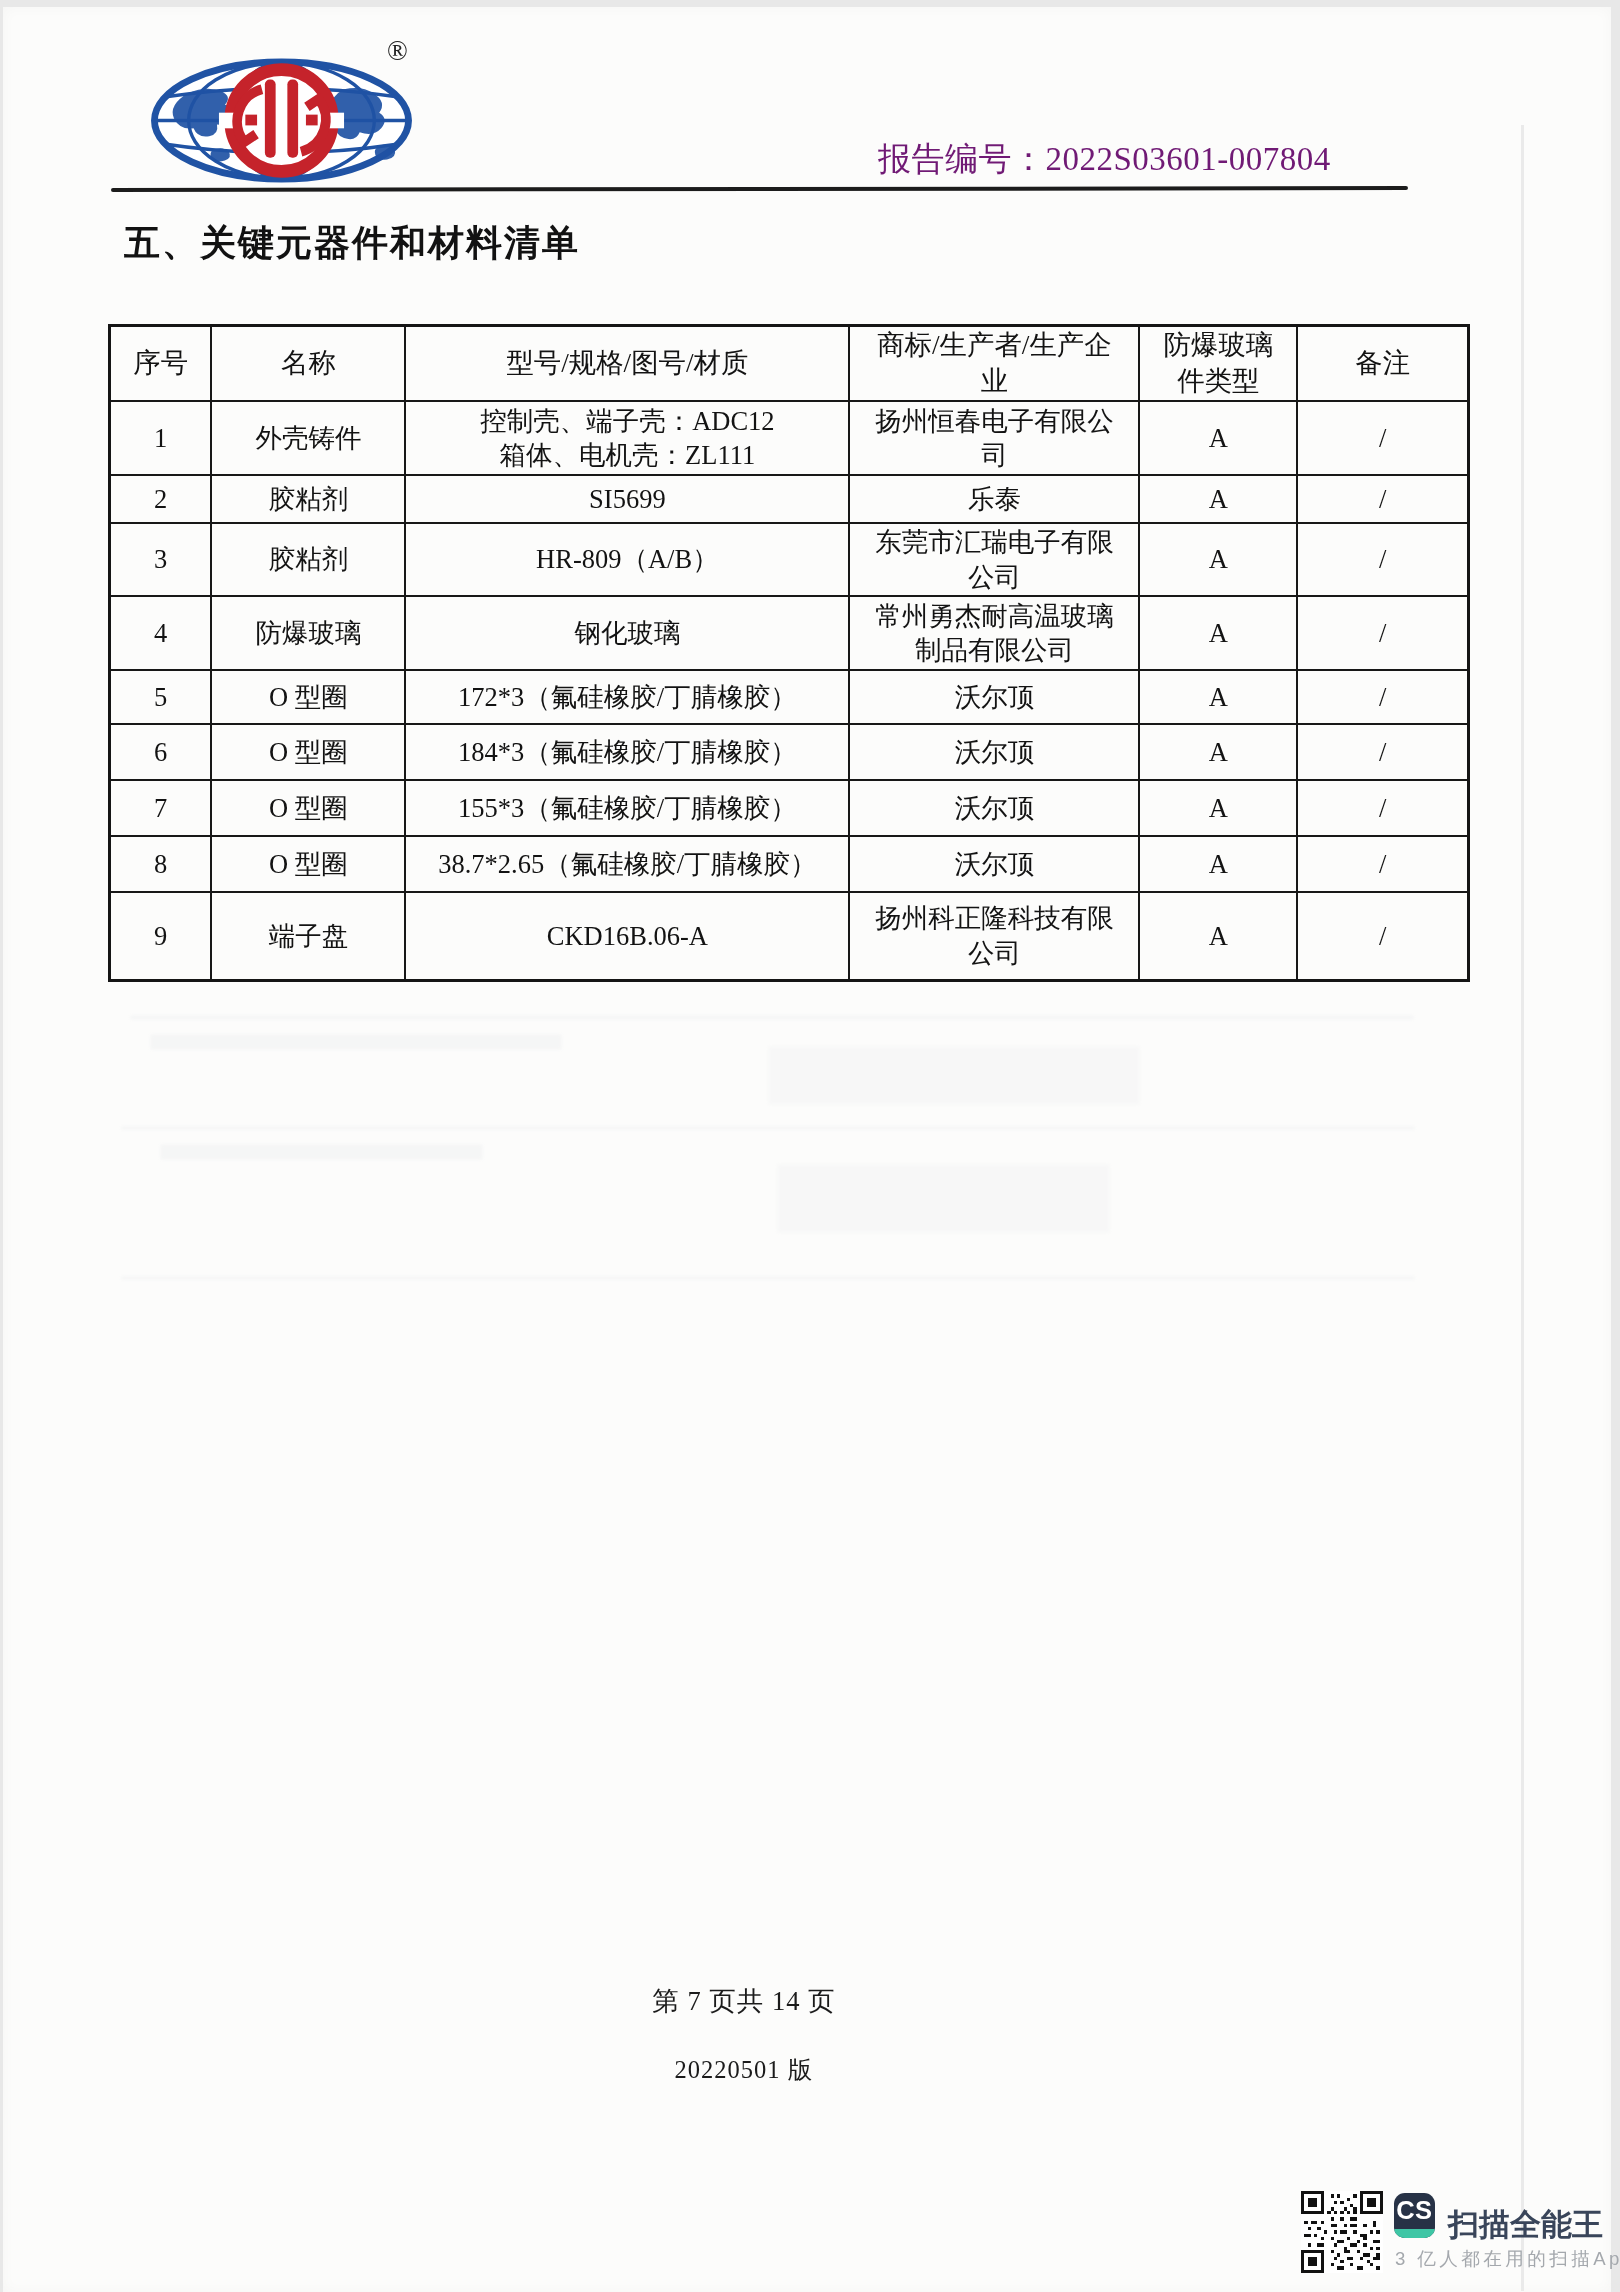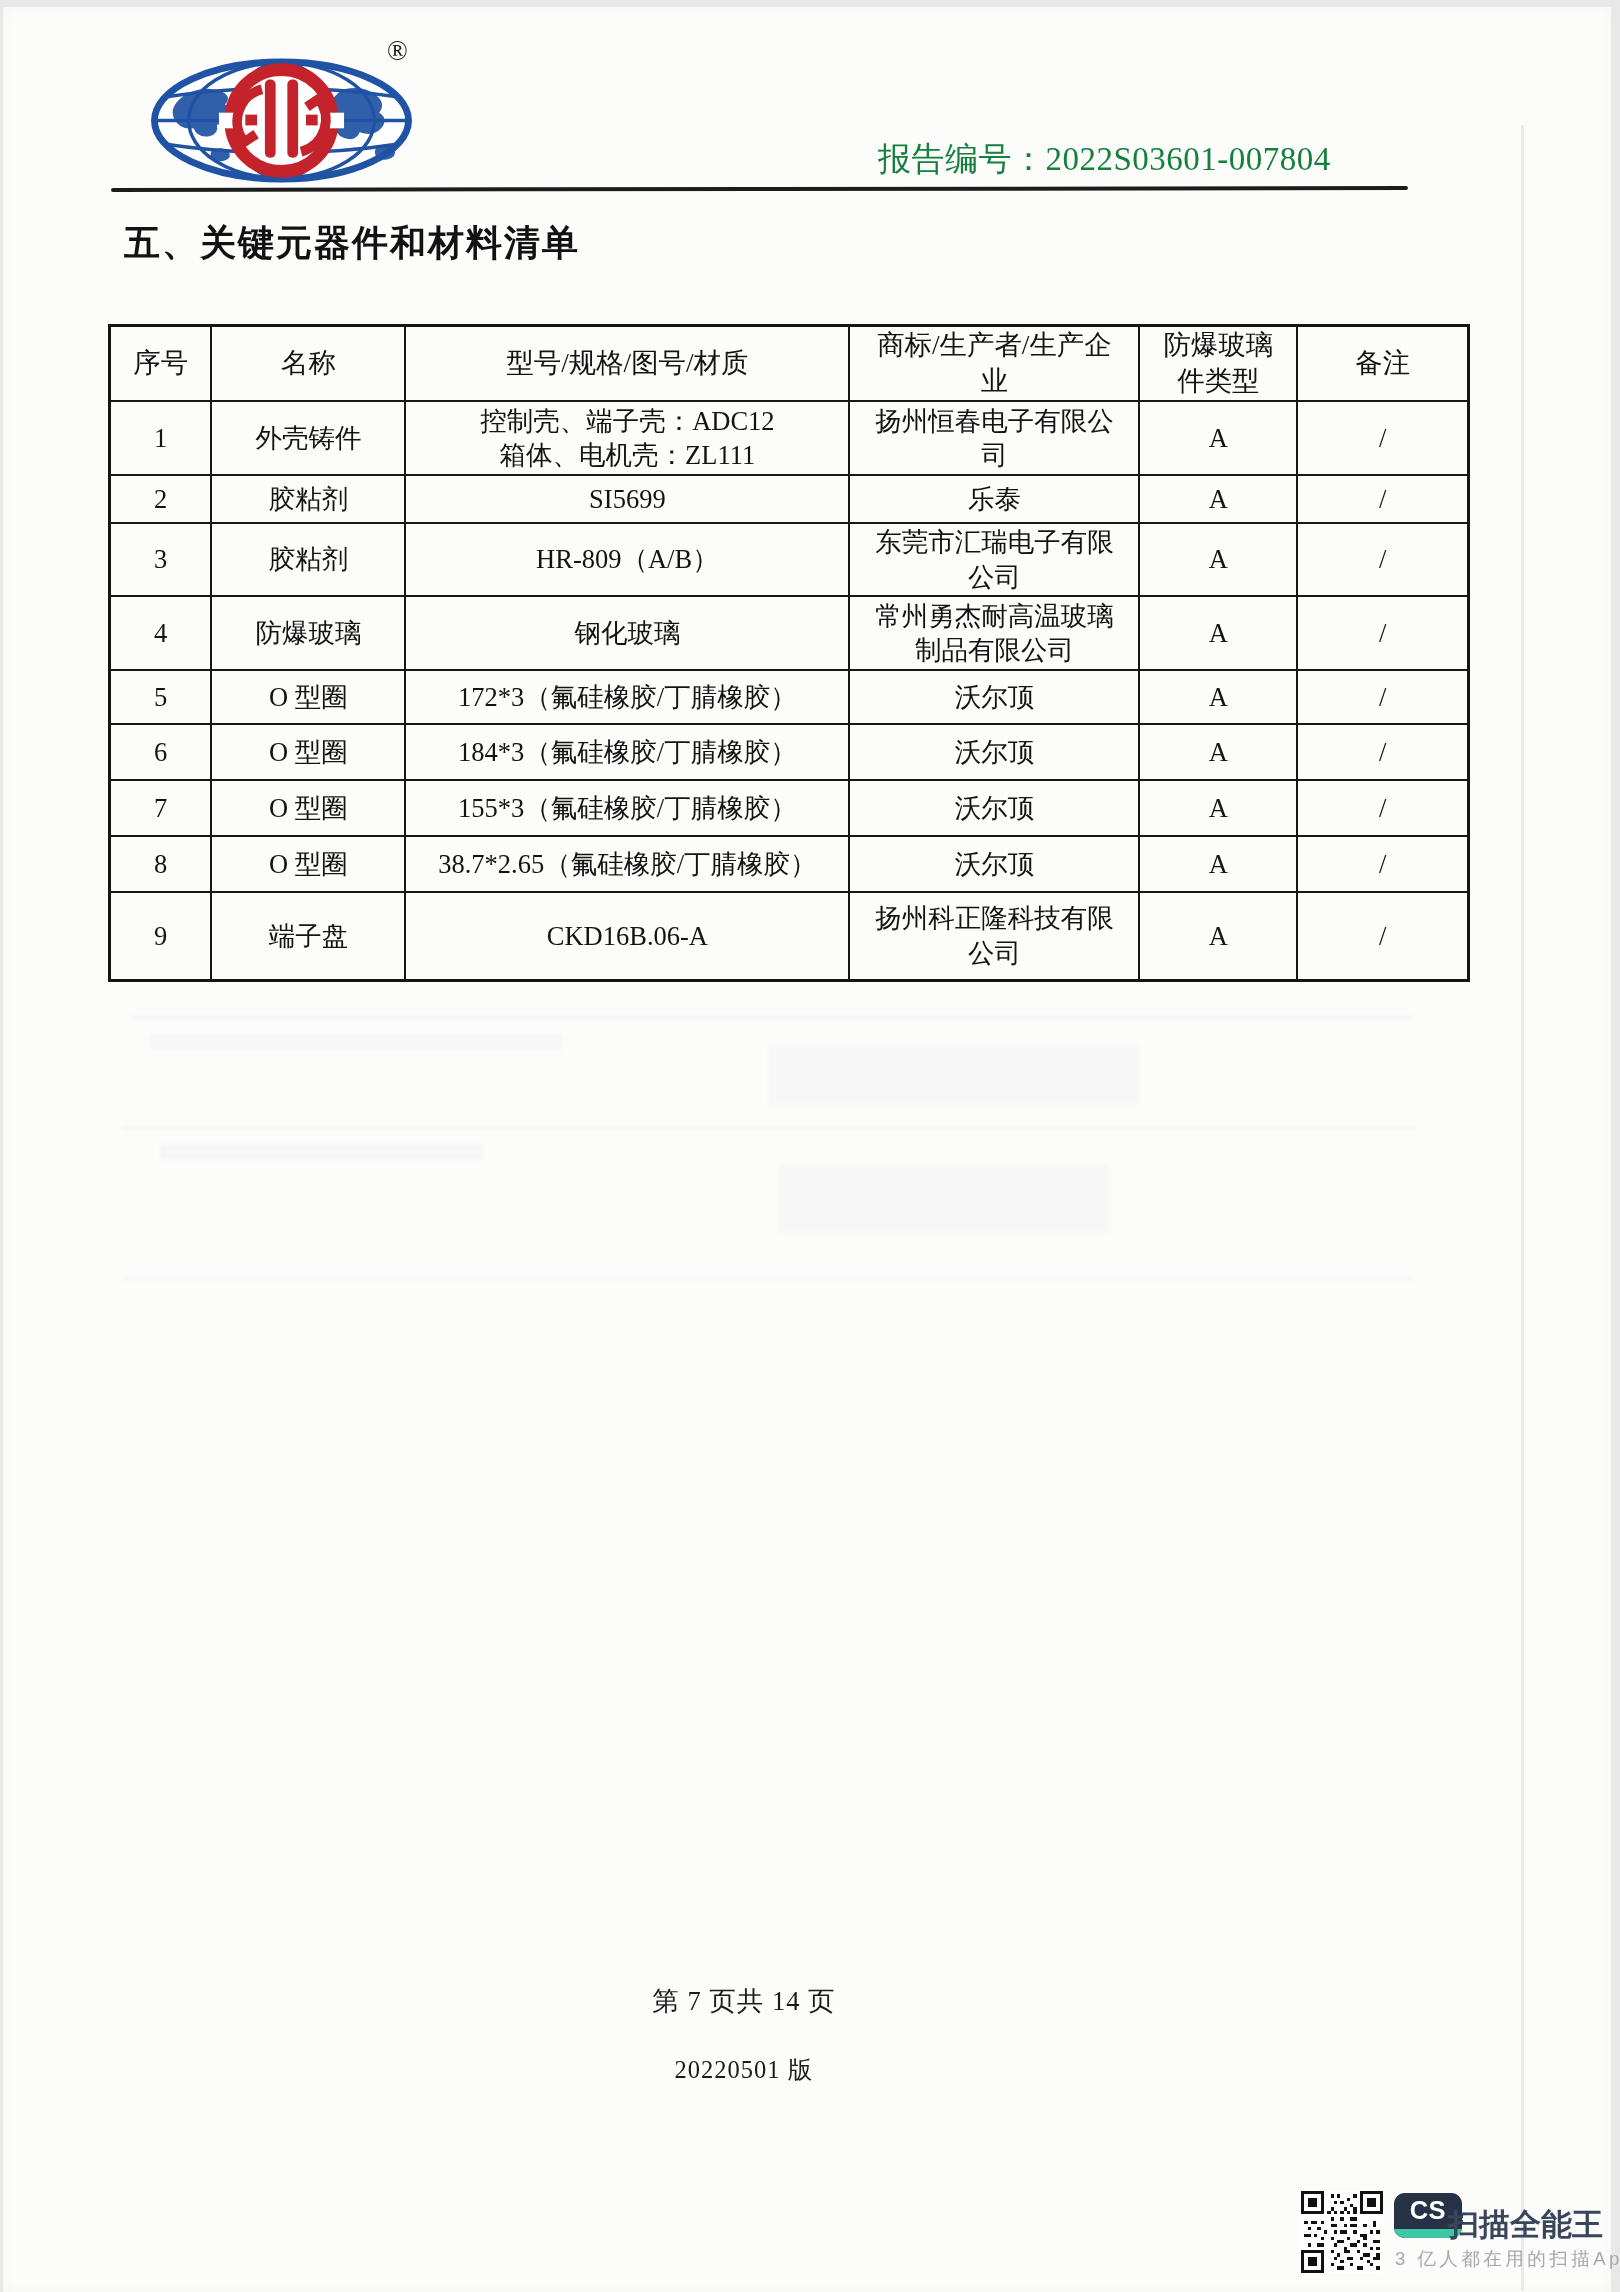--- a/index.html
+++ b/index.html
@@ -13,21 +13,21 @@
   .page{
     position:absolute;left:2.9px;top:6.9px;right:8.8px;bottom:0;
     background:#fcfcfb;
     box-shadow:inset 0 0 13.7px rgba(0,0,0,0.03);
   }
   
   .logo-wrap{position:absolute;left:145px;top:49px;width:267px;height:129px;}
   .reg-mark{position:absolute;left:384px;top:29px;font-size:27.4px;color:#222;font-family:"Liberation Serif",serif;}
   .report-no{
     position:absolute;left:875px;top:130px;width:549px;
-    font-size:33px;letter-spacing:0.5px;color:#15803d;white-space:nowrap;
+    font-size:33px;letter-spacing:0.5px;color:#701a75;white-space:nowrap;
   }
   .header-rule{
     position:absolute;left:108px;top:180px;width:1297px;height:3.9px;
     background:#1c1c1c;border-radius:2.9px;transform:rotate(-0.08deg);
   }
   .section-title{
     position:absolute;left:121px;top:212px;
     font-size:36px;font-weight:bold;letter-spacing:2px;color:#121212;white-space:nowrap;
   }
   
@@ -50,21 +50,21 @@
     position:absolute;left:496px;top:1976px;width:490px;text-align:center;
     font-size:26.5px;color:#1b1b1b;letter-spacing:1px;
   }
   .footer-version{
     position:absolute;left:496px;top:2046px;width:490px;text-align:center;
     font-size:24.5px;color:#1b1b1b;letter-spacing:1px;
   }
   
   .wm{position:absolute;left:1296px;top:2180px;width:314px;height:98px;font-family:"Liberation Sans","DejaVu Sans",sans-serif;}
   .wm-qr{position:absolute;left:2px;top:3.9px;width:82px;height:82px;}
-  .wm-app{position:absolute;left:95px;top:5.9px;width:68px;height:45px;border-radius:10.8px;overflow:hidden;background:#273246;}
+  .wm-app{position:absolute;left:95px;top:5.9px;width:41px;height:45px;border-radius:10.8px;overflow:hidden;background:#273246;}
   .wm-app .cs{
     position:absolute;left:0;top:0;right:0;bottom:8.8px;
     display:flex;align-items:center;justify-content:center;
     color:#fff;font-weight:bold;font-size:25.5px;letter-spacing:0.5px;
   }
   .wm-app .strip{position:absolute;left:0;right:0;bottom:0;height:8.8px;background:#3ec6a5;}
   .wm-title{position:absolute;left:149px;top:9.8px;font-size:31px;font-weight:bold;color:#39455a;white-space:nowrap;margin-top:7px;}
   .wm-tagline{position:absolute;left:96px;top:59px;font-size:18.6px;color:#a4a8ad;letter-spacing:3.4px;white-space:nowrap;}
   
   .ghost{position:absolute;background:#aab2bd;opacity:0.07;filter:blur(1.5px);border-radius:2.9px;}

